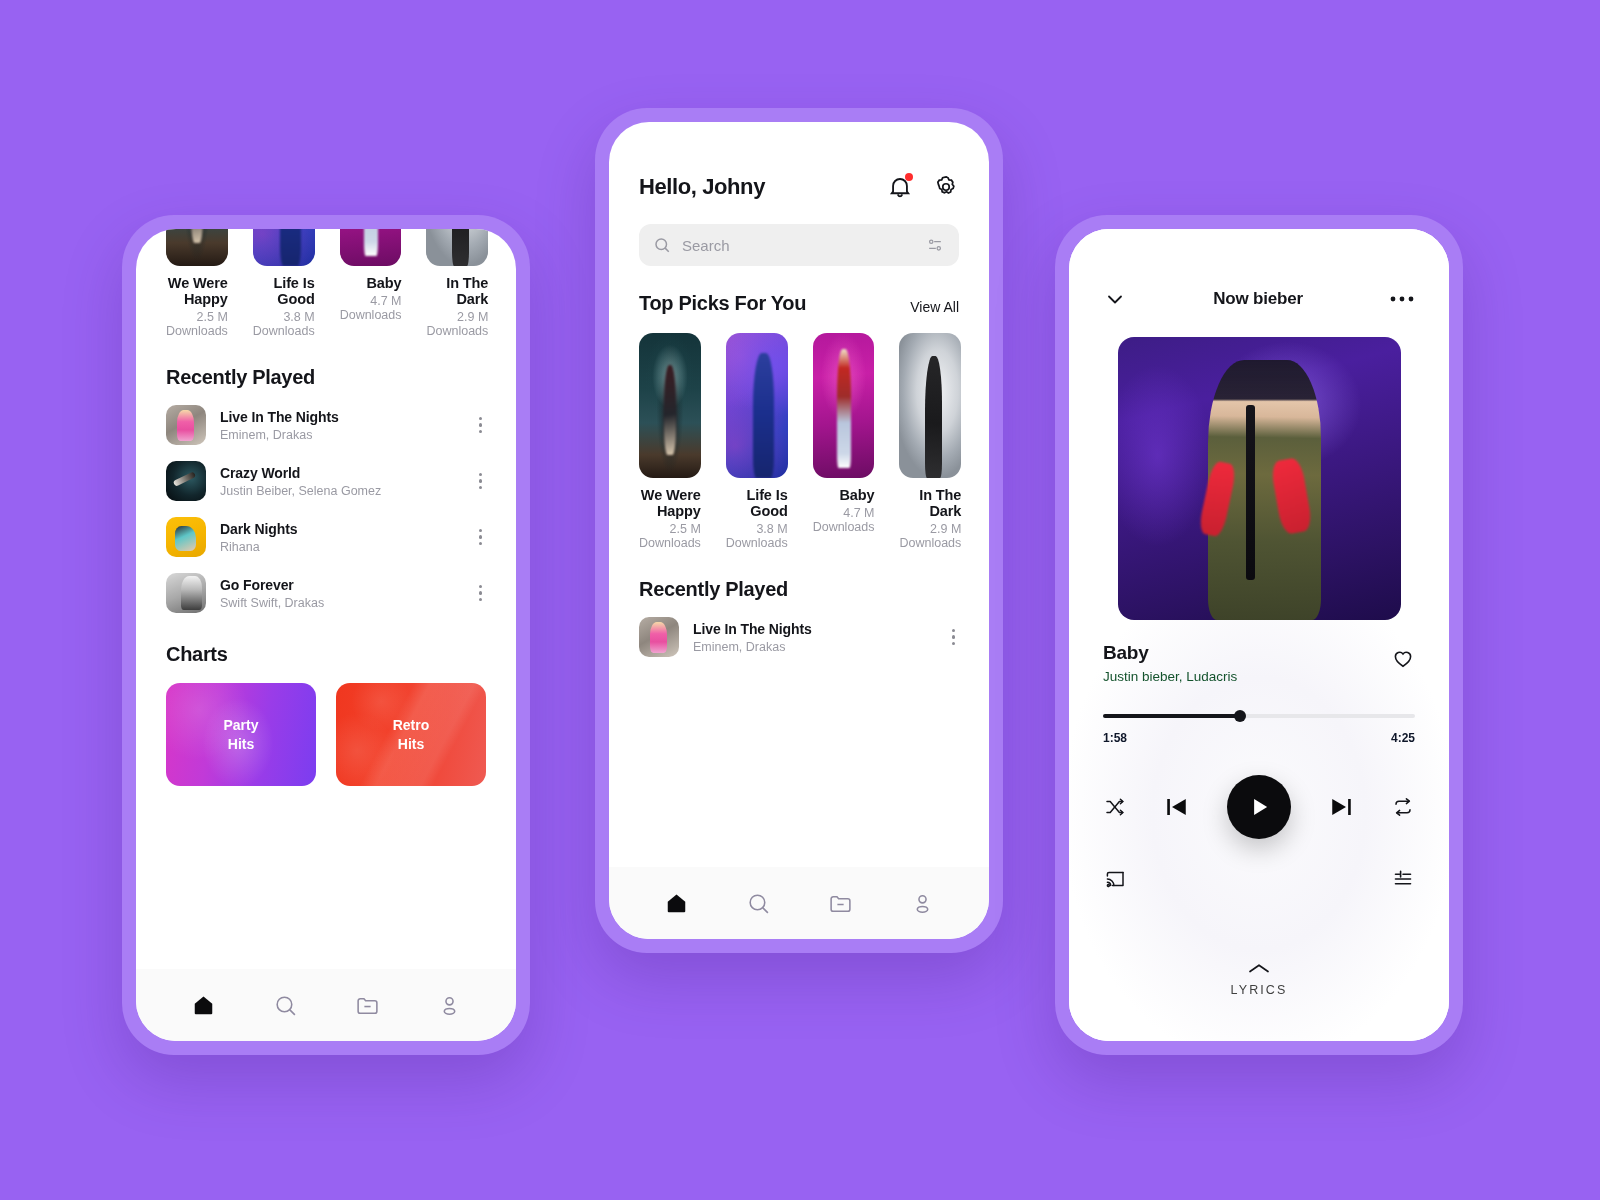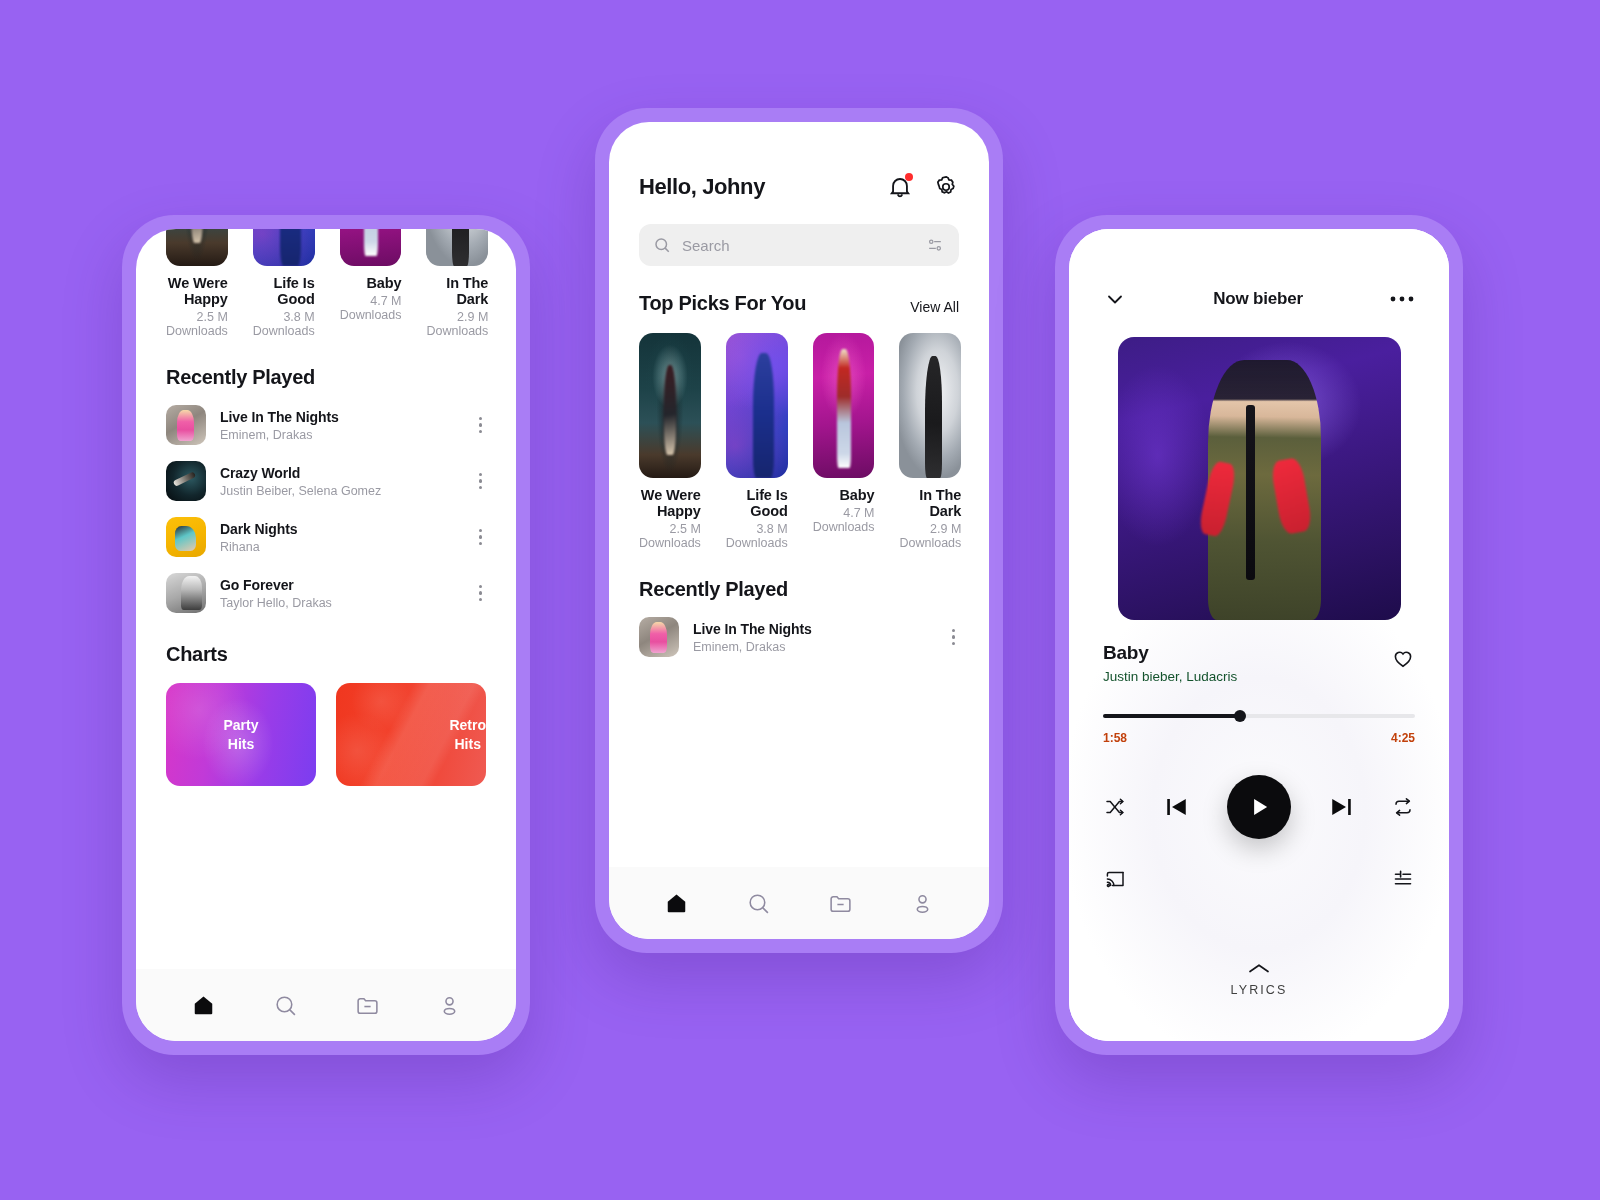--- a/index.html
+++ b/index.html
@@ -174,21 +174,20 @@
   .cc-party {
     background: linear-gradient(100deg, #d836c8 0%, #c13ad8 32%, #9a3ce8 64%, #7b3df0 100%);
   }
   .cc-party:before {
     content:""; position:absolute; inset:0;
     background: radial-gradient(ellipse 34% 62% at 48% 58%, rgba(255,255,255,0.22) 0%, rgba(255,255,255,0) 70%),
                 radial-gradient(circle at 22% 26%, rgba(255,255,255,0.14) 0%, rgba(255,255,255,0) 36%);
   }
   .cc-retro {
     background: linear-gradient(100deg, #f0371f 0%, #f2402a 34%, #f04a3c 70%, #ef5a52 100%);
-    justify-content: flex-end;
   }
   .cc-retro:before {
     content:""; position:absolute; inset:0;
     background:
       linear-gradient(118deg, rgba(255,255,255,0) 38%, rgba(255,255,255,0.13) 46%, rgba(255,255,255,0.10) 68%, rgba(255,255,255,0) 74%),
       radial-gradient(circle at 14% 66%, rgba(255,255,255,0.11) 0%, rgba(255,255,255,0) 26%),
       radial-gradient(circle at 30% 18%, rgba(255,255,255,0.10) 0%, rgba(255,255,255,0) 22%);
   }
 
   
@@ -282,21 +281,21 @@
   .np-artist { font-size: 13.5px; color:#14532d; margin-top: 5px; }
 
   .progress-wrap { margin-top: 30px; }
   .track { position:relative; height: 4px; background:#e7e7ea; border-radius: 2px; cursor: pointer; }
   .track .fill { position:absolute; left:0; top:0; height:100%; background:#14151a; border-radius:2px; }
   .track .knob {
     position:absolute; top:50%; width:12px; height:12px; border-radius:50%;
     background:#14151a; transform: translate(-50%, -50%);
   }
   .times { display:flex; justify-content:space-between; margin-top: 13px; }
-  .times span { font-size: 12px; color:#c2410c; font-weight: bold; }
+  .times span { font-size: 12px; color:#0f172a; font-weight: bold; }
 
   .controls {
     display:flex; align-items:center; justify-content:space-between;
     margin-top: 30px;
   }
   .play-btn {
     width: 64px; height: 64px; border-radius: 50%;
     background:#0b0b0d;
     display:flex; align-items:center; justify-content:center;
     cursor:pointer;
@@ -387,21 +386,21 @@
               <i></i>
               <i></i>
               <i></i>
             </div>
         </div>
 
         <div class="row">
           <div class="rthumb rt-d"></div>
           <div class="rtext">
             <div class="rtitle">Go Forever</div>
-            <div class="rsub">Taylor Hello, Drakas</div>
+            <div class="rsub">Swift Swift, Drakas</div>
           </div>
           <div class="dots-v">
               <i></i>
               <i></i>
               <i></i>
             </div>
         </div>
       </div>
 
       <div class="pad" style="margin-top:30px;">

